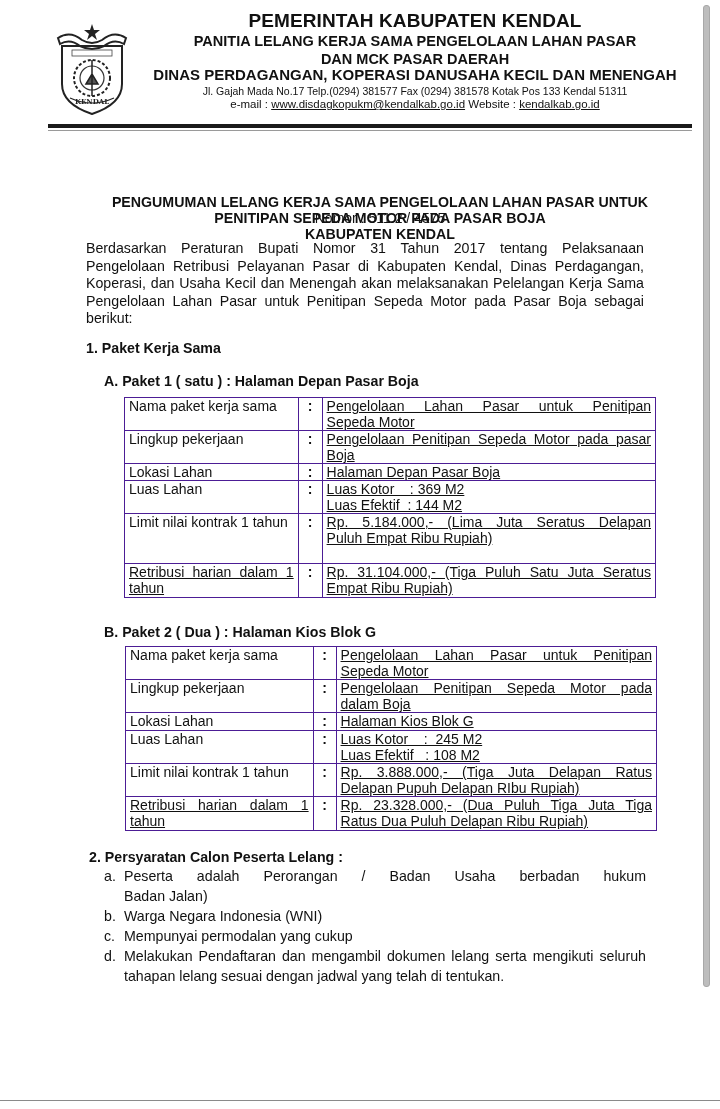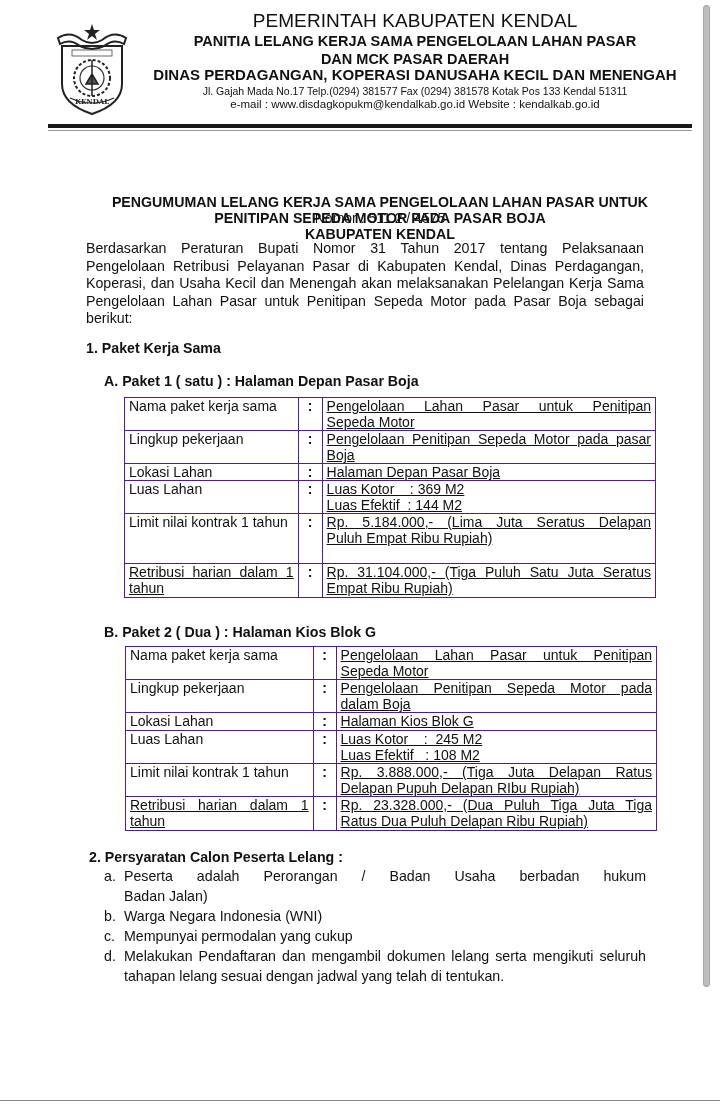--- a/index.html
+++ b/index.html
@@ -6,27 +6,27 @@
   body {
     width: 720px; height: 1109px; position: relative; overflow: hidden;
     background: #ffffff; color: #111111;
     font-family: "Liberation Sans", sans-serif;
   }
   .abs { position: absolute; }
 
   
   .logo { left: 52px; top: 22px; width: 80px; height: 96px; }
   .kop { left: 130px; width: 570px; text-align: center; white-space: nowrap; }
-  .kop1 { top: 10px; font-size: 19px; font-weight: normal; letter-spacing: 0.1px; }
+  .kop1 { top: 10px; font-size: 19px; font-weight: bold; letter-spacing: 0.1px; }
   .kop2 { top: 33px; font-size: 14.5px; font-weight: bold; }
   .kop3 { top: 51px; font-size: 14.5px; font-weight: bold; }
   .kop4 { top: 66px; font-size: 15px; font-weight: bold; left: 120px; width: 590px; }
   .kop5 { top: 85px; font-size: 10.5px; }
   .kop6 { top: 98px; font-size: 11.5px; }
-  .kop6 .u { }
+  .kop6 .u { text-decoration: underline; }
   .rule { left: 48px; top: 124px; width: 644px; height: 4px; background: #1a1a1a; }
   .rule-thin { left: 48px; top: 130px; width: 644px; height: 1px; background: #9a9a9a; }
 
   
   .title { left: 60px; width: 640px; text-align: center; font-weight: bold; font-size: 14.2px; white-space: nowrap; margin-top: 47px; }
   .t1 { top: 147px; } .t2 { top: 163px; } .t3 { top: 179px; }
   .nomor { left: 60px; width: 640px; top: 210px; text-align: center; font-size: 14px; }
 
   
   .para {

